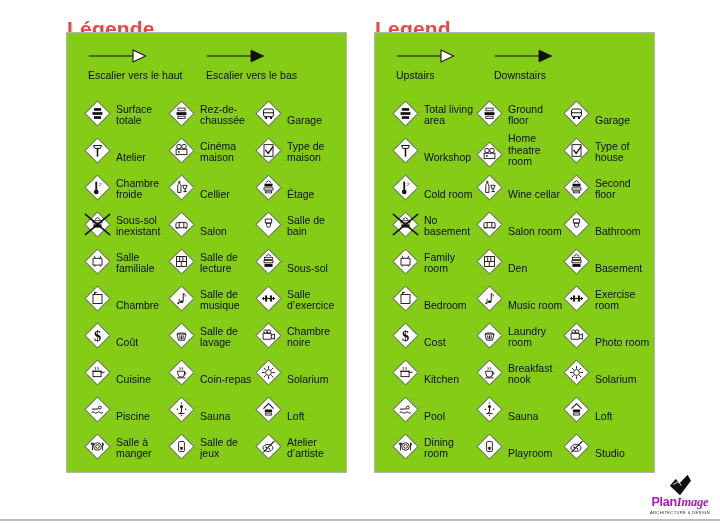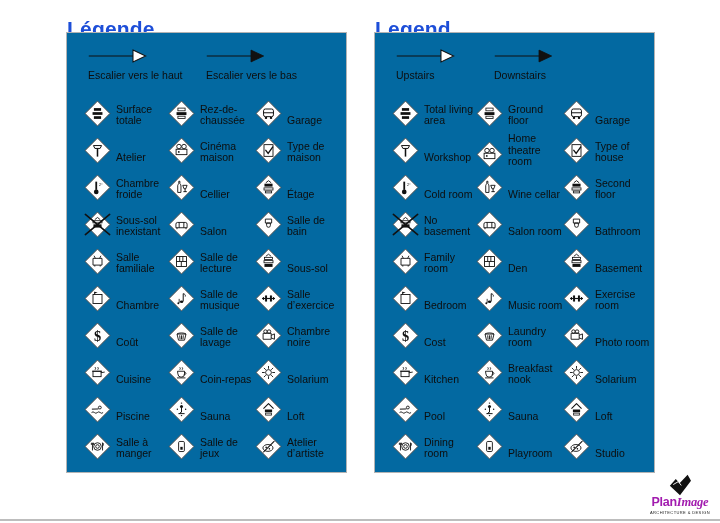--- a/index.html
+++ b/index.html
@@ -4,27 +4,27 @@
 <style>
   html,body{margin:0;padding:0;}
   body{
     width:720px;height:523px;position:relative;overflow:hidden;
     background:#ffffff;color:#0d0d0d;
     font-family:"Liberation Sans", sans-serif;
     -webkit-font-smoothing:antialiased;
   }
   .panel-title{
     position:absolute;top:0px;font-size:21px;font-weight:bold;
-    letter-spacing:0.2px;color:#1d4ed8;
+    letter-spacing:0.2px;color:#ef4444;
   }
   #title-fr{left:67px;}
   #title-en{left:375px;}
   .panel{
     position:absolute;top:32px;width:281px;height:441px;
-    border:1.5px solid #b3b3b3;background:#0369a1;box-sizing:border-box;
+    border:1.5px solid #b3b3b3;background:#84cc16;box-sizing:border-box;
     padding:13px 4px 0 17px;overflow:hidden;
   }
   #panel-fr{left:66px;}
   #panel-en{left:374px;}
   .arrows{display:flex;gap:12px;margin-left:4px;height:42px;}
   .arrow-group{display:flex;flex-direction:column;min-width:106px;}
   #panel-en .arrow-group{min-width:86px;}
   .arrow-svg{width:60px;height:20px;}
   .arrow-svg line{stroke:#111;stroke-width:1.4;}
   .arrow-head-open{fill:#fff;stroke:#111;stroke-width:1.3;}

